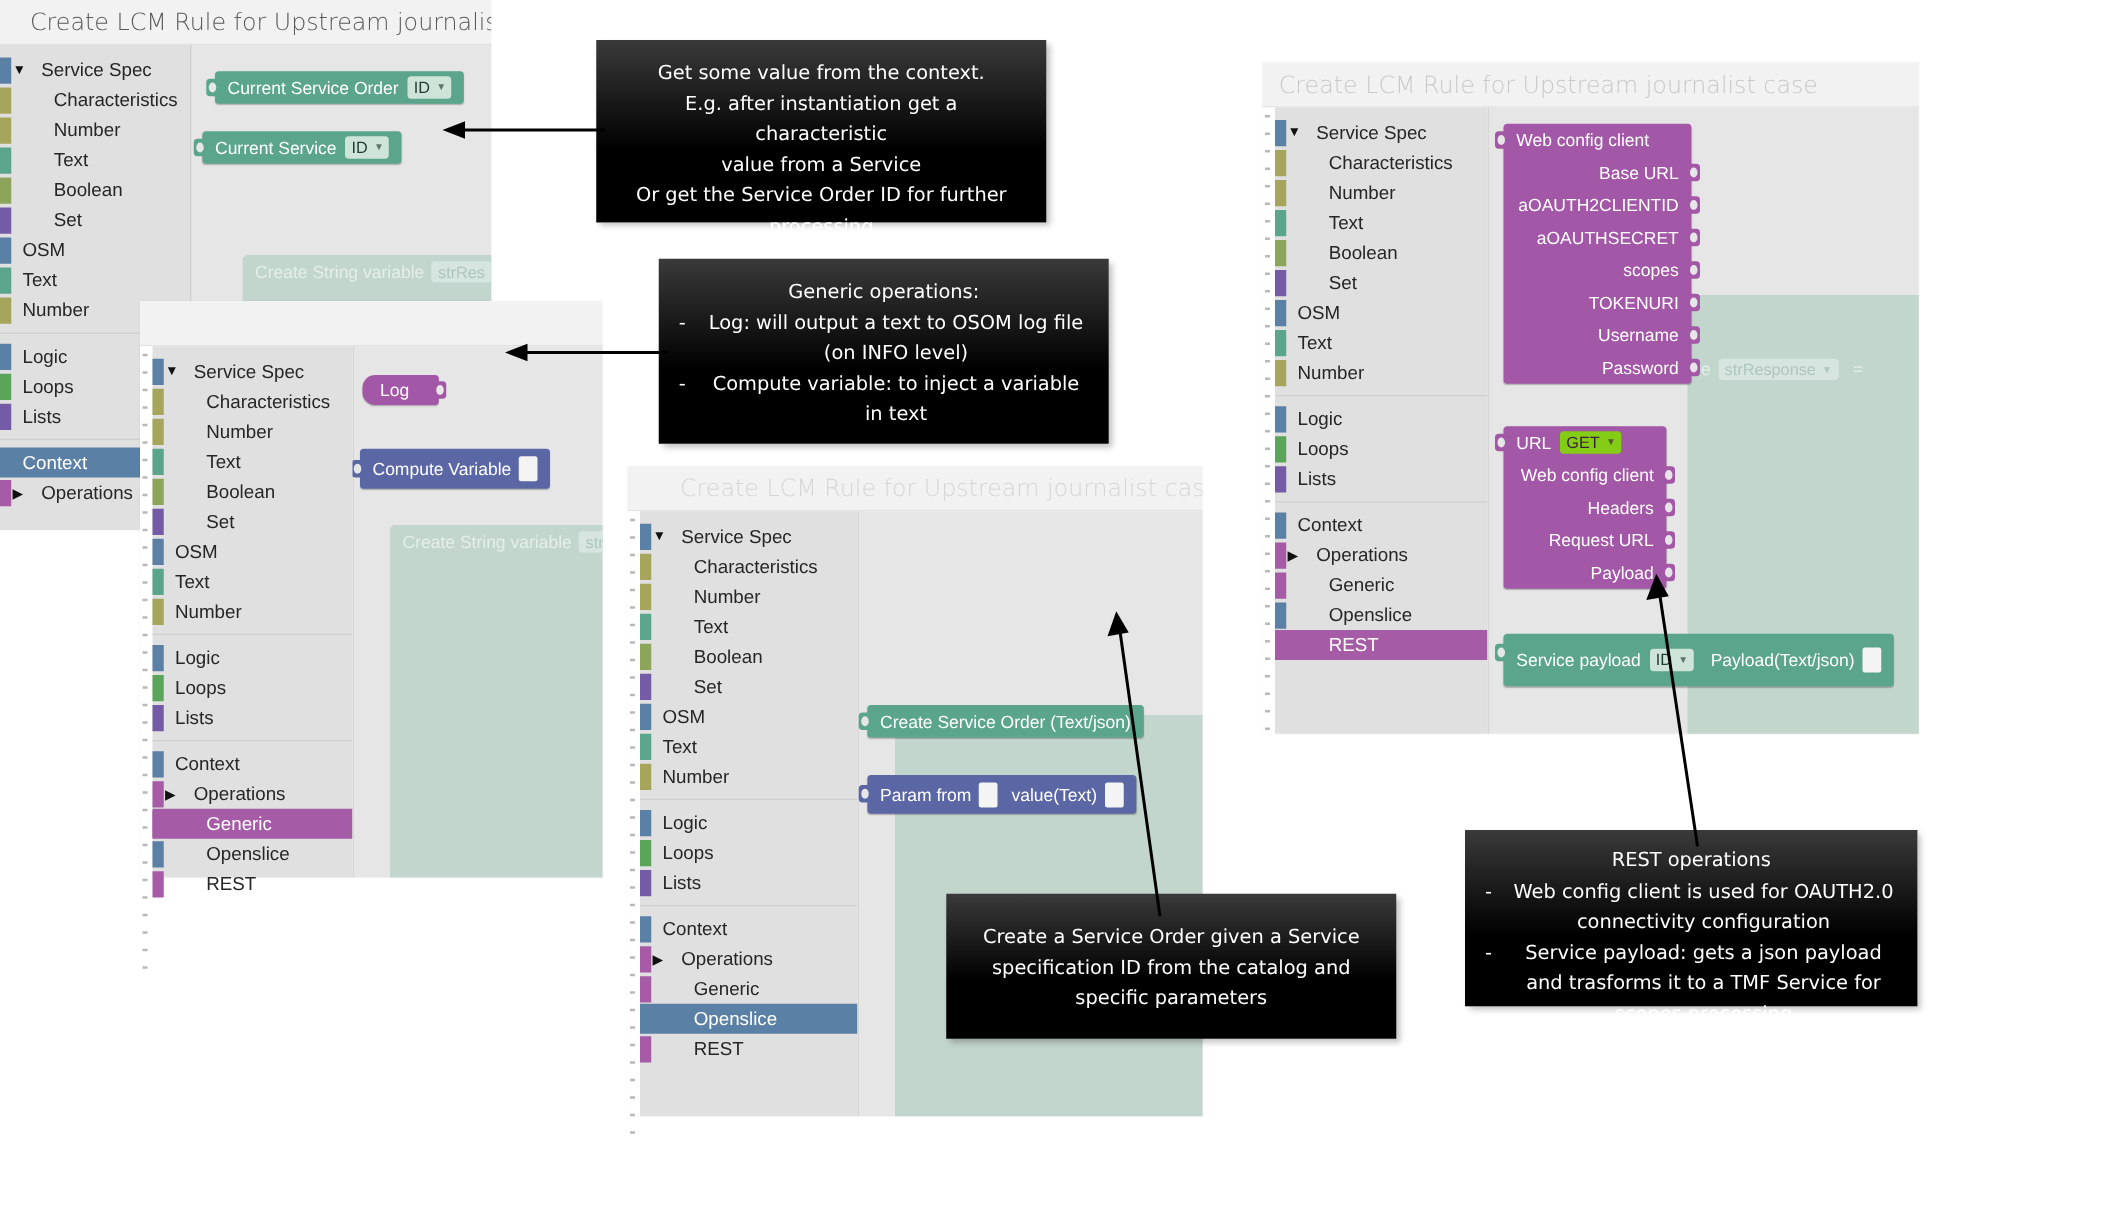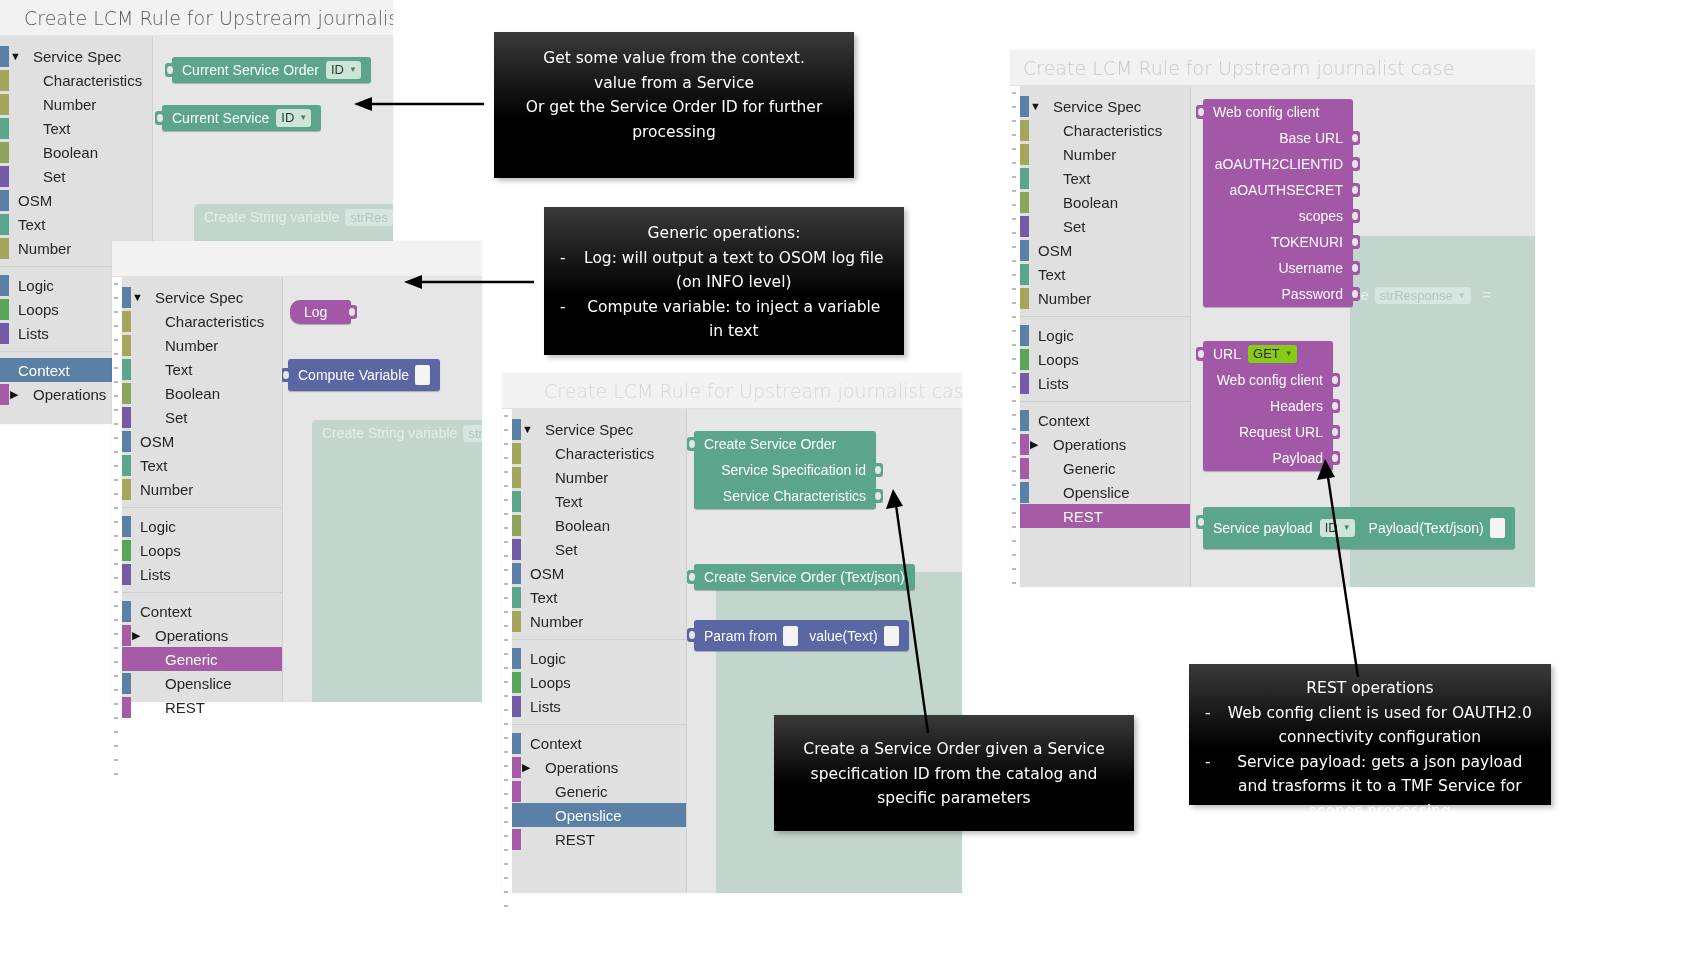--- a/index.html
+++ b/index.html
@@ -62,21 +62,21 @@
   
   .ghost{position:absolute;background:#c3d6ce;border-radius:4px;}
   .ghost .gtxt{color:#e3efe9;font-size:14px;white-space:nowrap;padding:5px 10px;display:block;}
   .ghost .gdd{display:inline-flex;align-items:center;background:#d6e5df;color:#aec7bc;border-radius:3px;font-size:13px;padding:0 5px;height:17px;margin-left:6px;}
   .ghost .gdd .tri{font-size:8px;margin-left:5px;}
 
   
   .callout{position:absolute;color:#ffffff;
     background:linear-gradient(180deg,#3a3a3a 0%,#1b1b1b 32%,#000000 60%,#000000 100%);
     font-family:"DejaVu Sans", sans-serif;font-size:15.5px;line-height:24.5px;
-    text-align:center;box-shadow:3px 3px 5px rgba(0,0,0,.25);margin-left:17px;}
+    text-align:center;box-shadow:3px 3px 5px rgba(0,0,0,.25);}
   .callout .pad{padding:14px 16px;}
   .callout ul{list-style:none;margin:0;padding:0;}
   .callout li{display:flex;justify-content:center;}
   .callout li .dash{flex:0 0 auto;margin-right:14px;}
   .callout li .txt{flex:0 1 auto;text-align:center;}
   .arrow{position:absolute;overflow:visible;}
 </style>
 </head>
 <body>
 
@@ -448,34 +448,20 @@
             <span class="sw" style="background: rgb(165, 91, 165);"></span>
             <span class="lbl">REST</span>
           </div>
         </div>
     </div>
     <div class="canvas">
       <div class="canvas-line"></div>
 
       <div class="ghost" style="left:30px;top:163px;width:290px;height:360px;"></div>
 
-      <div class="blk green" style="left:8px;top:22px;width:182px;">
-        <span class="notch-l green"></span>
-        <div class="row">
-            <span>Create Service Order</span>
-          </div>
-        <div class="row right" style="position:relative;">
-          <span>Service Specification id</span>
-          <span class="plug green" style="top:6px;"></span>
-        </div>
-        <div class="row right" style="position:relative;">
-          <span>Service Characteristics</span>
-          <span class="plug green" style="top:6px;"></span>
-        </div>
-      </div>
 
       <div class="blk green" style="left:8px;top:155px;">
         <span class="notch-l green"></span>
         <div class="row">
             <span>Create Service Order (Text/json)</span>
           </div>
       </div>
 
       <div class="blk indigo" style="left:8px;top:211px;">
         <span class="notch-l indigo" style="top:8px;"></span>
@@ -696,20 +682,21 @@
           <span class="valslot"></span>
         </div>
       </div>
     </div>
   </div>
 </div>
 
 <div class="callout" style="left:477px;top:32px;width:360px;height:146px;">
   <div class="pad">
     <div>Get some value from the context.</div>
+    <div>E.g. after instantiation get a characteristic</div>
     <div>value from a Service</div>
     <div>Or get the Service Order ID for further</div>
     <div>processing</div>
   </div>
 </div>
 
 <div class="callout" style="left:527px;top:207px;width:360px;height:148px;">
   <div class="pad">
     <div>Generic operations:</div>
     <ul>

